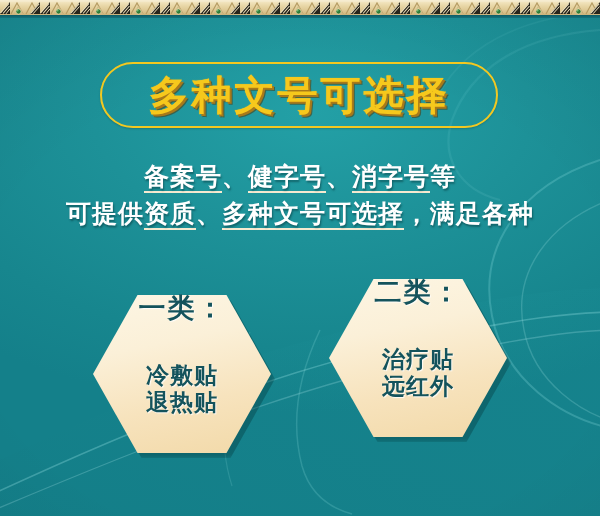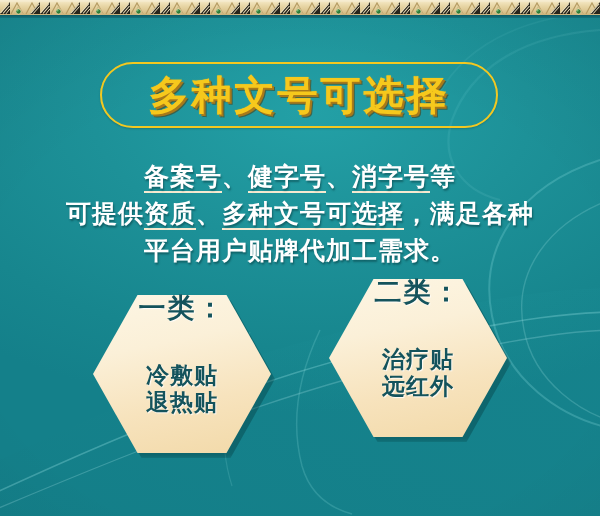--- a/index.html
+++ b/index.html
@@ -241,23 +241,20 @@
   <div class="title-box"></div>
   <div class="title-text">多种文号可选择</div>
 
   <div class="body-block">
     <span class="body-line">
       <span class="u">备案号</span><span>、</span><span class="u">健字号</span><span>、</span><span class="u">消字号</span><span>等</span>
     </span>
     <span class="body-line">
       <span>可提供</span><span class="u">资质</span><span>、</span><span class="u">多种文号可选择</span><span>，满足各种</span>
     </span>
-    <span class="body-line">
-      <span>平台用户贴牌代加工需求。</span>
-    </span>
   </div>
 
   <div class="hex-wrap" id="hex-left">
     <div class="hex-shadow"></div>
     <div class="hex-face"></div>
     <div class="hex-content">
       <div class="hex-heading">一类：</div>
       <div class="hex-sub">
         <div>冷敷贴</div>
         <div>退热贴</div>

